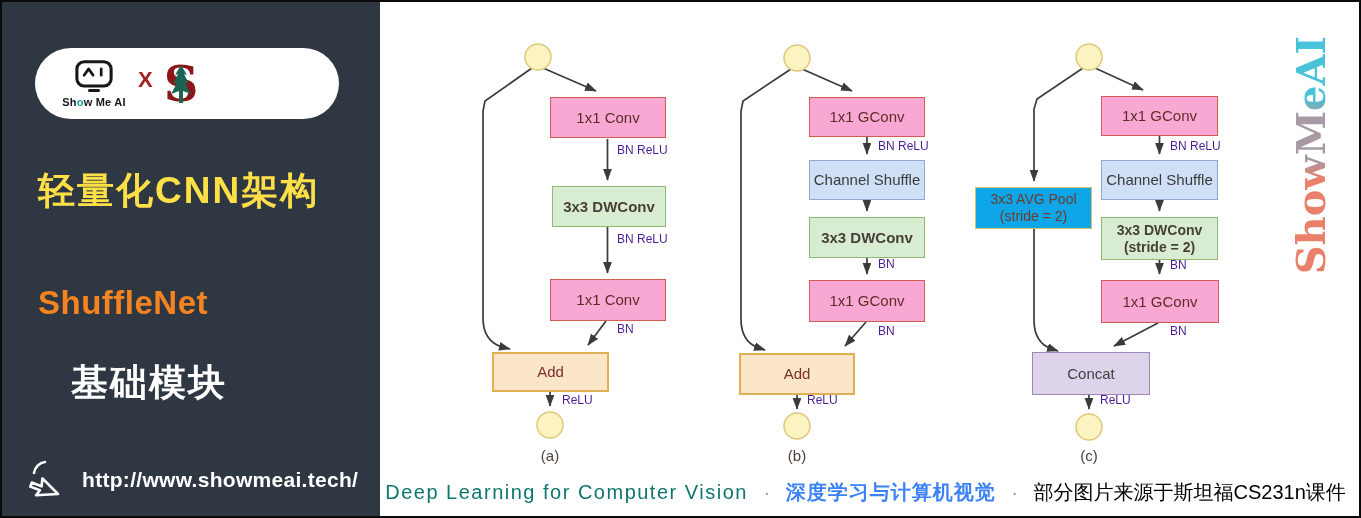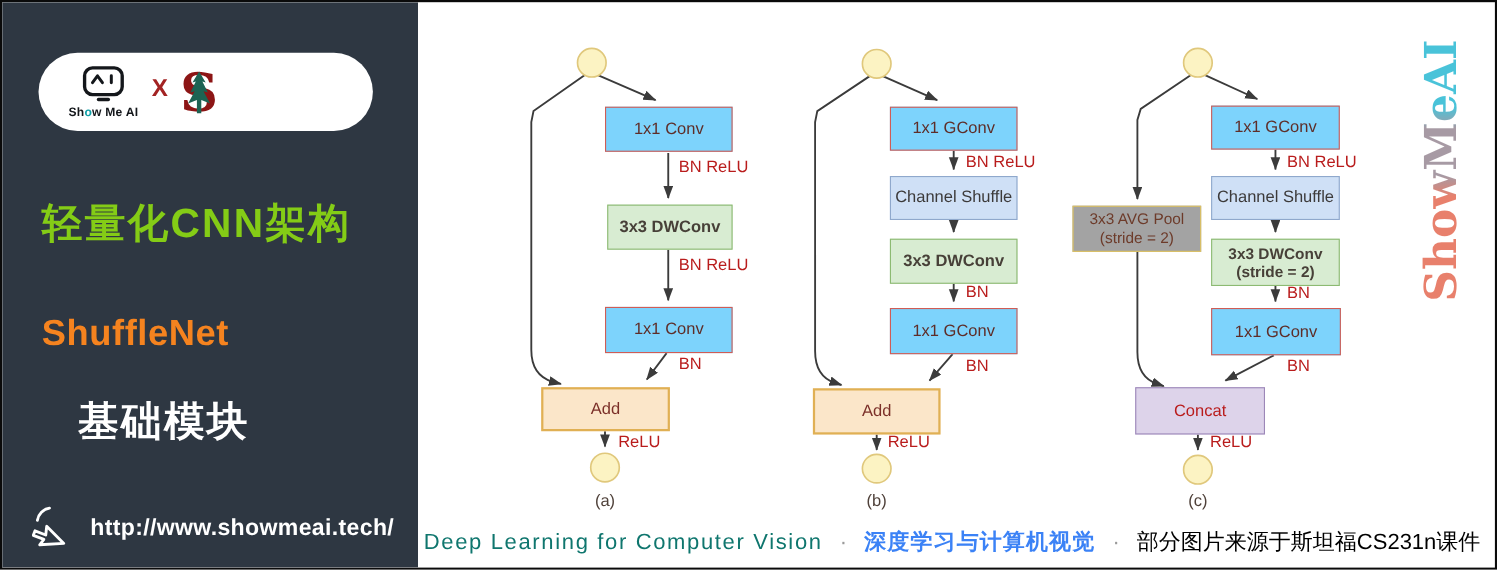--- a/index.html
+++ b/index.html
@@ -18,21 +18,21 @@
     position:absolute; left:33px; top:46px; width:304px; height:71px;
     background:#ffffff; border-radius:36px;
     display:flex; align-items:center; padding:0 16px 0 24px;
   }
   .robot { display:flex; flex-direction:column; align-items:center; width:70px; }
   .robot-word { font-size:11px; font-weight:bold; color:#14171b; letter-spacing:.2px; margin-top:1px; white-space:nowrap; }
   .robot-word .teal { color:#12a0a8; }
   .xmark { color:#a32323; font-weight:bold; font-size:22px; margin:0 9px 8px 9px; }
   .stanford-text { display:flex; flex-direction:column; margin-left:9px; color:#8c1515; font-weight:bold; font-size:19px; line-height:1.2; letter-spacing:.4px; }
   .side-title {
-    position:absolute; left:36px; top:176px; color:#84cc16;
+    position:absolute; left:36px; top:164px; color:#fde047;
     font-size:37px; font-weight:bold; letter-spacing:2px; white-space:nowrap;
   }
   .side-sub1 {
     position:absolute; left:36px; top:282px; color:#f5831f;
     font-size:33px; font-weight:bold; letter-spacing:.5px;
   }
   .side-sub2 {
     position:absolute; left:36px; top:356px; color:#ffffff;
     font-size:37px; font-weight:bold; letter-spacing:2px;margin-left:33px;
   }
@@ -42,28 +42,28 @@
   }
   .side-url span { color:#ffffff; font-size:21px; font-weight:bold; letter-spacing:.3px; }
   
   .diagram-lines { position:absolute; left:0; top:0; pointer-events:none; }
   .node {
     position:absolute; display:flex; flex-direction:column; align-items:center;
     justify-content:center; font-size:15px; line-height:1.2; white-space:nowrap;
     text-align:center;
   }
   .node.small { font-size:14px; }
-  .node.pink   { background:#7dd3fc; border:1.6px solid #d05c55; color:#5e2d28; }
+  .node.pink   { background:#f9a8d4; border:1.6px solid #d05c55; color:#5e2d28; }
   .node.green  { background:#d8ecd2; border:1.6px solid #8cba72; color:#474038;font-weight:bold; }
   .node.blue   { background:#cfe0f6; border:1.6px solid #8fa8cc; color:#3c3a3a; }
   .node.add    { background:#fbe6c9; border:2px solid #e0b054; color:#7b2f28; }
-  .node.pool   { background:#a3a3a3; border:1.6px solid #ddc161; color:#6d3b2a; }
-  .node.concat { background:#ddd3ea; border:1.6px solid #9c87b8; color:#b91c1c; }
+  .node.pool   { background:#0ea5e9; border:1.6px solid #ddc161; color:#6d3b2a; }
+  .node.concat { background:#ddd3ea; border:1.6px solid #9c87b8; color:#404040; }
   .ann {
-    position:absolute; font-size:15px; color:#b91c1c; white-space:nowrap;
+    position:absolute; font-size:12px; color:#4c1d95; white-space:nowrap;
   }
   .cap {
     position:absolute; font-size:15px; color:#4f413a; transform:translateX(-50%);
   }
   
   .watermark {
     position:absolute; left:1189px; top:131px; width:240px; height:44px;
     transform:rotate(-90deg); transform-origin:center;
     font-family:"DejaVu Serif", serif; font-weight:bold; font-size:40px;
     text-align:center; line-height:44px; letter-spacing:0px;

